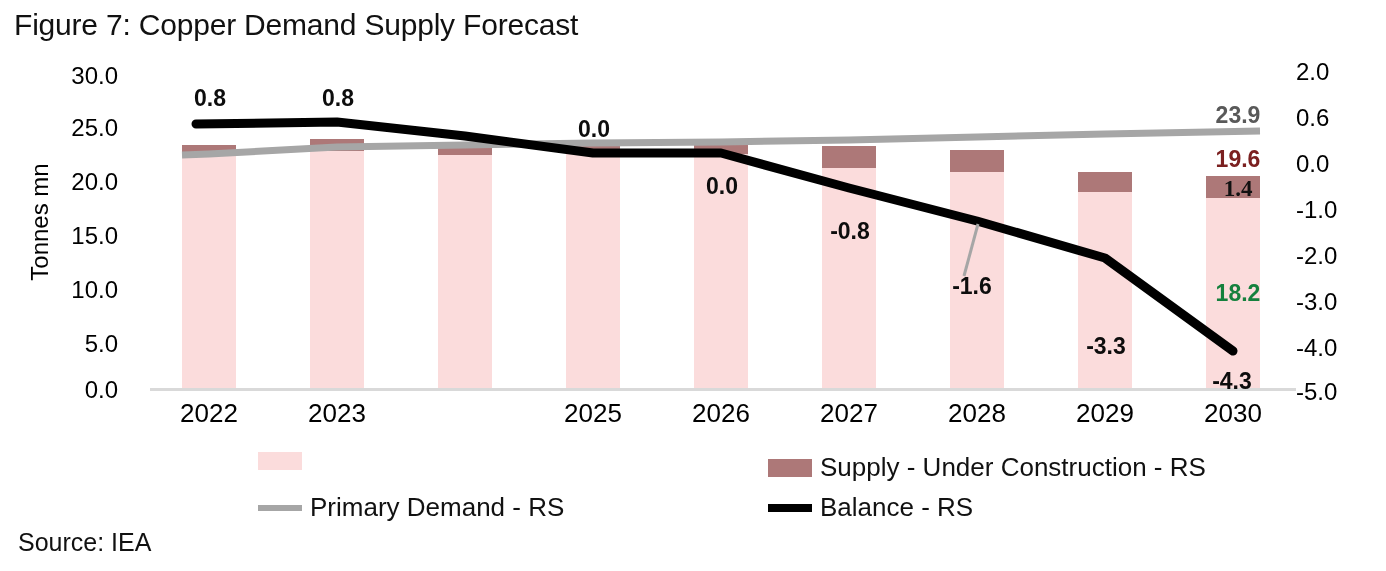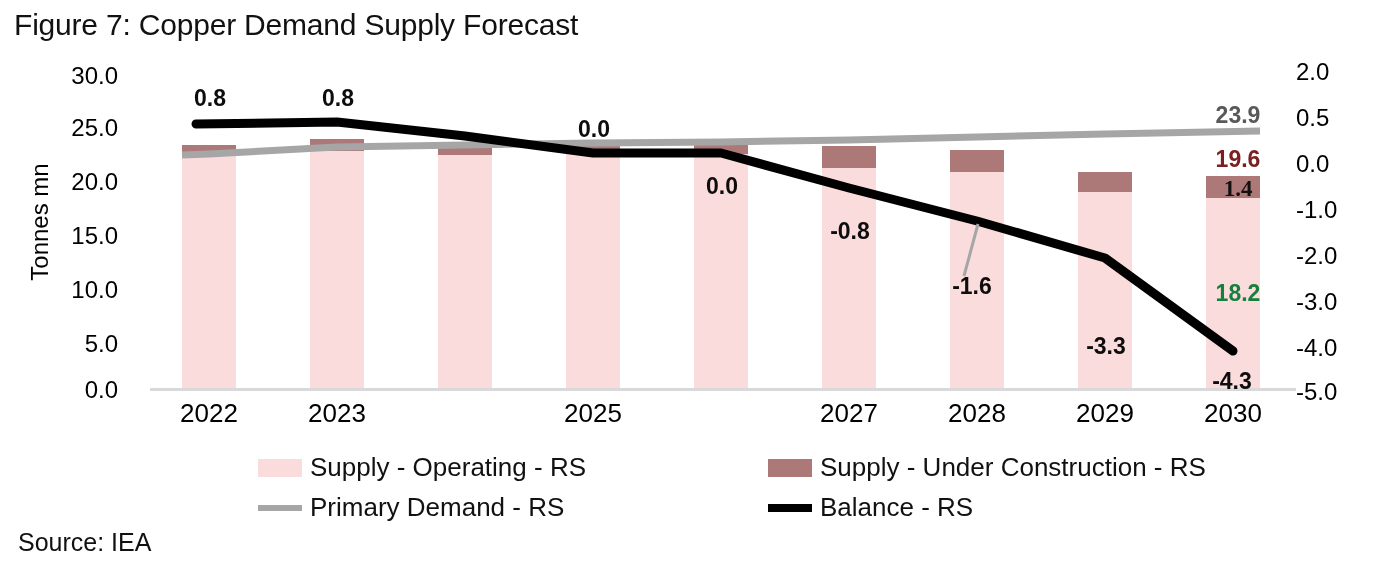--- a/index.html
+++ b/index.html
@@ -83,21 +83,21 @@
 
     <div class="ytick left" style="top:6px">30.0</div>
     <div class="ytick left" style="top:58px">25.0</div>
     <div class="ytick left" style="top:112px">20.0</div>
     <div class="ytick left" style="top:166px">15.0</div>
     <div class="ytick left" style="top:220px">10.0</div>
     <div class="ytick left" style="top:274px">5.0</div>
     <div class="ytick left" style="top:320px">0.0</div>
 
     <div class="ytick right" style="top:2px">2.0</div>
-    <div class="ytick right" style="top:48px">0.5</div>
+    <div class="ytick right" style="top:48px">0.6</div>
     <div class="ytick right" style="top:94px">0.0</div>
     <div class="ytick right" style="top:140px">-1.0</div>
     <div class="ytick right" style="top:186px">-2.0</div>
     <div class="ytick right" style="top:232px">-3.0</div>
     <div class="ytick right" style="top:278px">-4.0</div>
     <div class="ytick right" style="top:322px">-5.0</div>
 
     <div class="bars">
 
       <div class="bar" style="left:182px">
@@ -167,30 +167,30 @@
     <div class="dlabel tot" style="left:1178px;top:88px;width:120px">19.6</div>
     <div class="dlabel uc" style="left:1178px;top:118px;width:120px">1.4</div>
     <div class="dlabel op" style="left:1178px;top:222px;width:120px">18.2</div>
 
   </div>
 
   <div class="xlabels">
     <div class="xlab" style="left:149px">2022</div>
     <div class="xlab" style="left:277px">2023</div>
     <div class="xlab" style="left:533px">2025</div>
+    <div class="xlab" style="left:661px">2026</div>
     <div class="xlab" style="left:789px">2027</div>
     <div class="xlab" style="left:917px">2028</div>
     <div class="xlab" style="left:1045px">2029</div>
     <div class="xlab" style="left:1173px">2030</div>
   </div>
 
   <div class="legend">
     <div class="lg-item" style="left:258px;top:4px">
       <span class="lg-swatch" style="background:#fbdcdc"></span>
-      <span class="lg-text">Supply - Operating - RS</span>
     </div>
     <div class="lg-item" style="left:768px;top:4px">
       <span class="lg-swatch" style="background:#ad7878"></span>
       <span class="lg-text">Supply - Under Construction - RS</span>
     </div>
     <div class="lg-item" style="left:258px;top:44px">
       <span class="lg-lineswatch" style="background:#a6a6a6"></span>
       <span class="lg-text">Primary Demand - RS</span>
     </div>
     <div class="lg-item" style="left:768px;top:44px">

